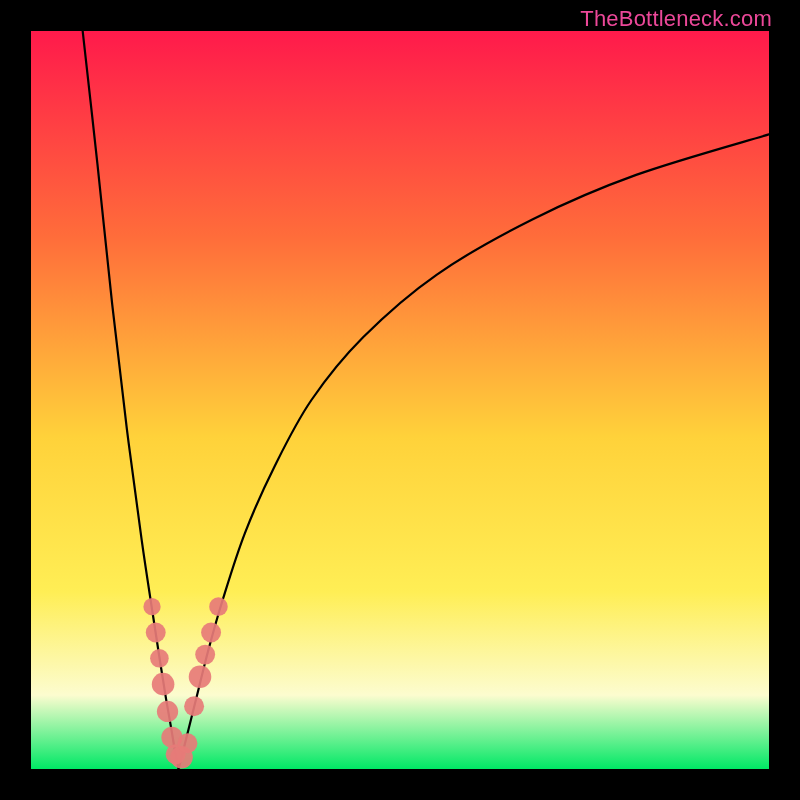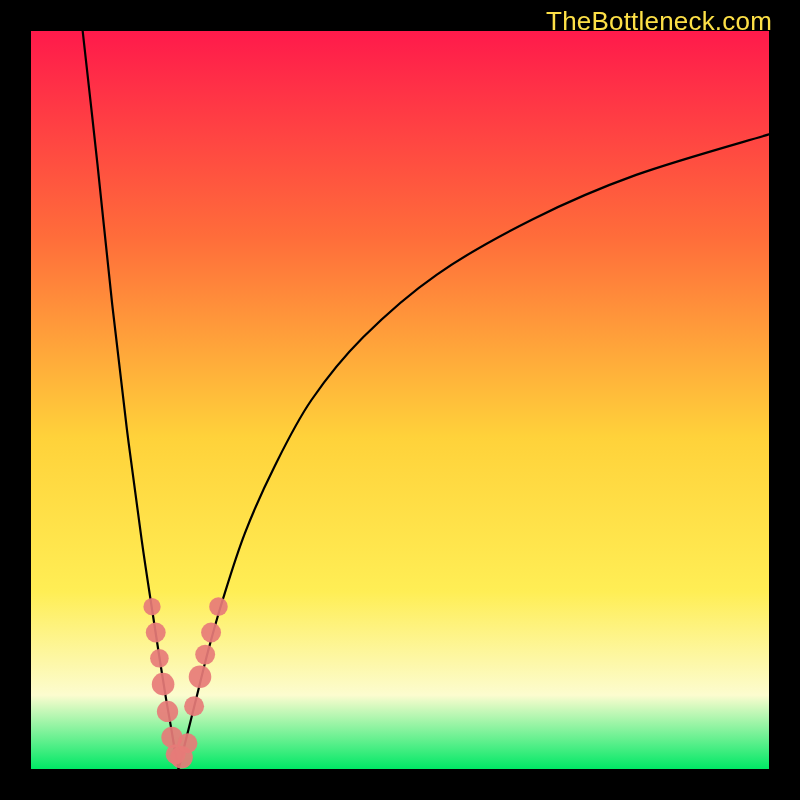--- a/index.html
+++ b/index.html
@@ -23,22 +23,22 @@
     top: 31px;
     left: 31px;
     width: 738px;
     height: 738px;
     overflow: hidden;
   }
   .watermark {
     position: absolute;
     top: 6px;
     right: 28px;
-    color: #fde047;
-    font-size: 26px;
+    color: #ec4899;
+    font-size: 22px;
     font-weight: 400;
     letter-spacing: 0.2px;
     user-select: none;
   }
   svg { display: block; }
 </style>
 </head>
 <body>
 
 <div class="frame">

